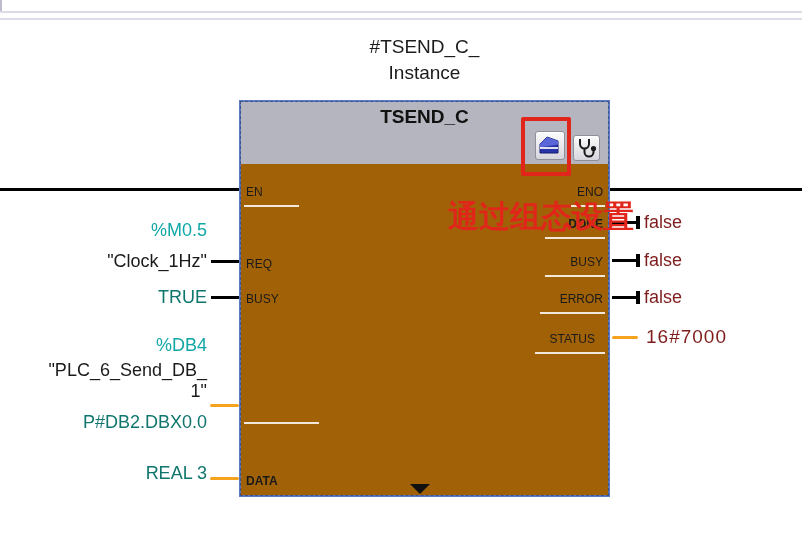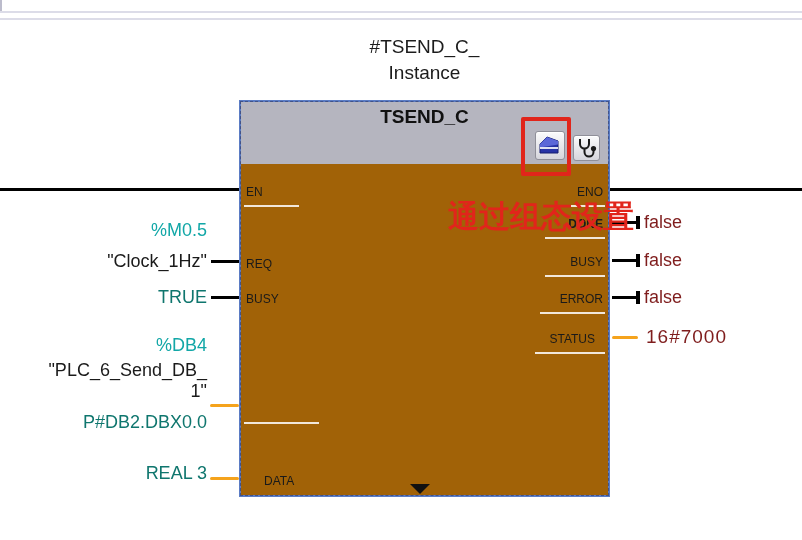--- a/index.html
+++ b/index.html
@@ -107,21 +107,21 @@
         <path d="M6 3 v5 a4.5 4.5 0 0 0 9 0 V3" fill="none" stroke="#1a1a1a" stroke-width="2"></path>
         <path d="M10.5 13 v3 a4.5 4.5 0 0 0 9 0 v-2" fill="none" stroke="#1a1a1a" stroke-width="2"></path>
         <circle cx="19.5" cy="12.5" r="2.6" fill="#1a1a1a"></circle>
       </svg>
     </span>
   </div>
 
   <div class="pin" style="left:5px;top:79px;">EN</div>
   <div class="pin" style="left:5px;top:151px;">REQ</div>
   <div class="pin" style="left:5px;top:186px;">BUSY</div>
-  <div class="pin" style="left:23px;top:368px;">DATA</div>
+  <div class="pin" style="left:5px;top:368px;font-weight:bold;">DATA</div>
 
   <div class="pin r" style="right:5px;top:79px;">ENO</div>
   <div class="pin r" style="right:5px;top:111px;font-weight:bold;">DONE</div>
   <div class="pin r" style="right:5px;top:149px;">BUSY</div>
   <div class="pin r" style="right:5px;top:186px;">ERROR</div>
   <div class="pin r" style="right:13px;top:226px;">STATUS</div>
 
   <div class="pin-sep" style="left:3px;top:103px;width:55px;"></div>
   <div class="pin-sep" style="left:3px;top:320px;width:75px;"></div>
   <div class="pin-sep" style="right:3px;top:103px;width:55px;"></div>

